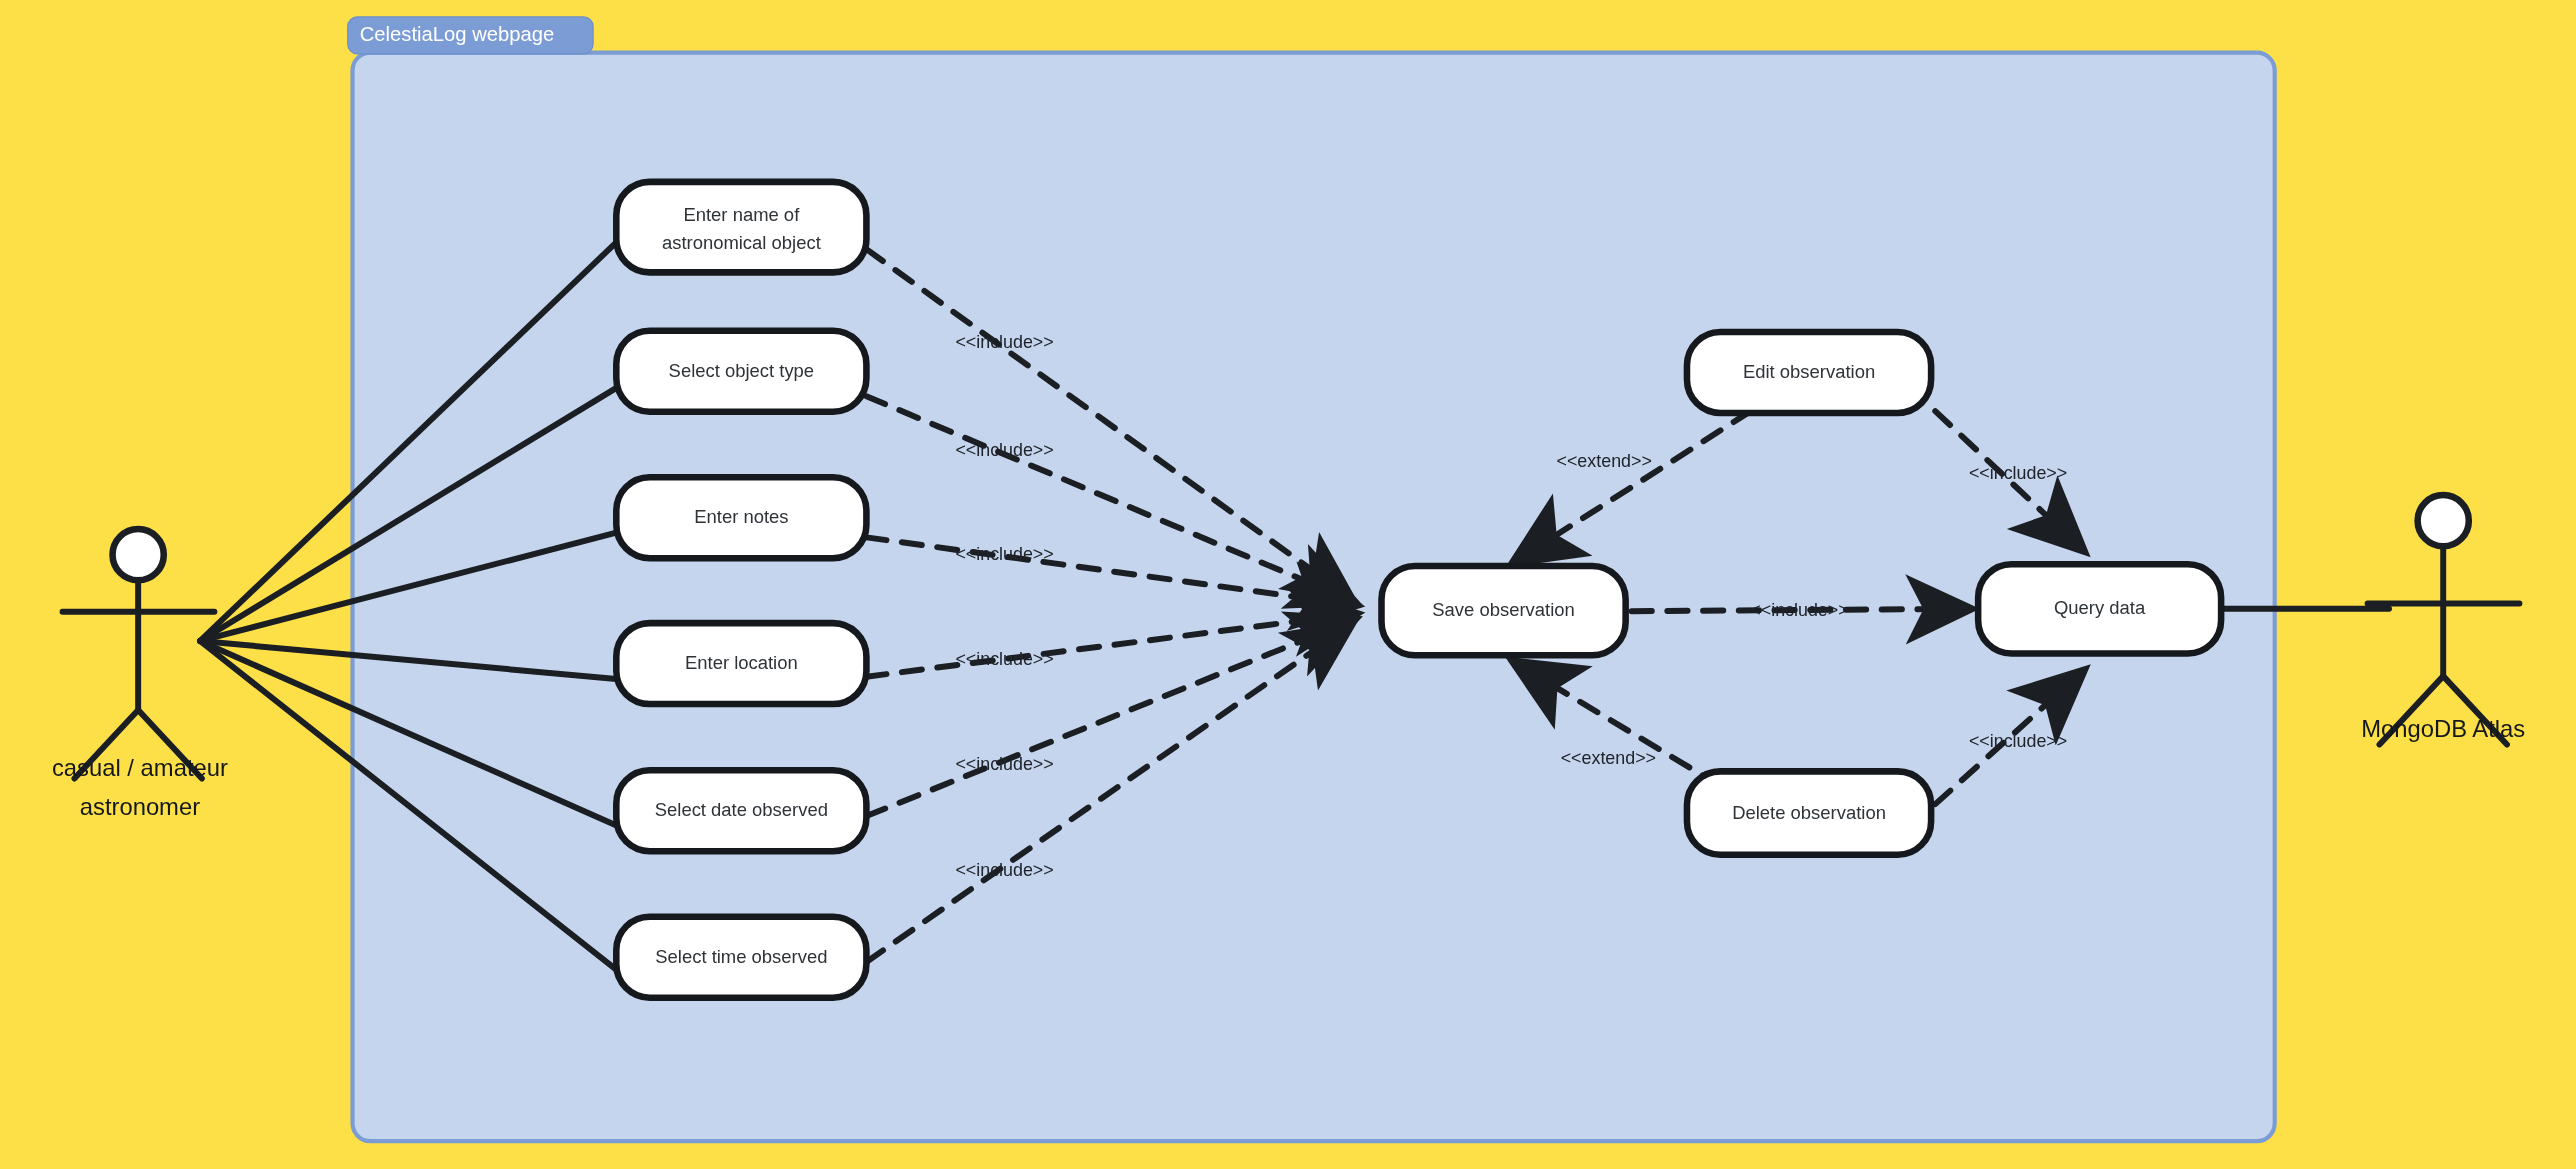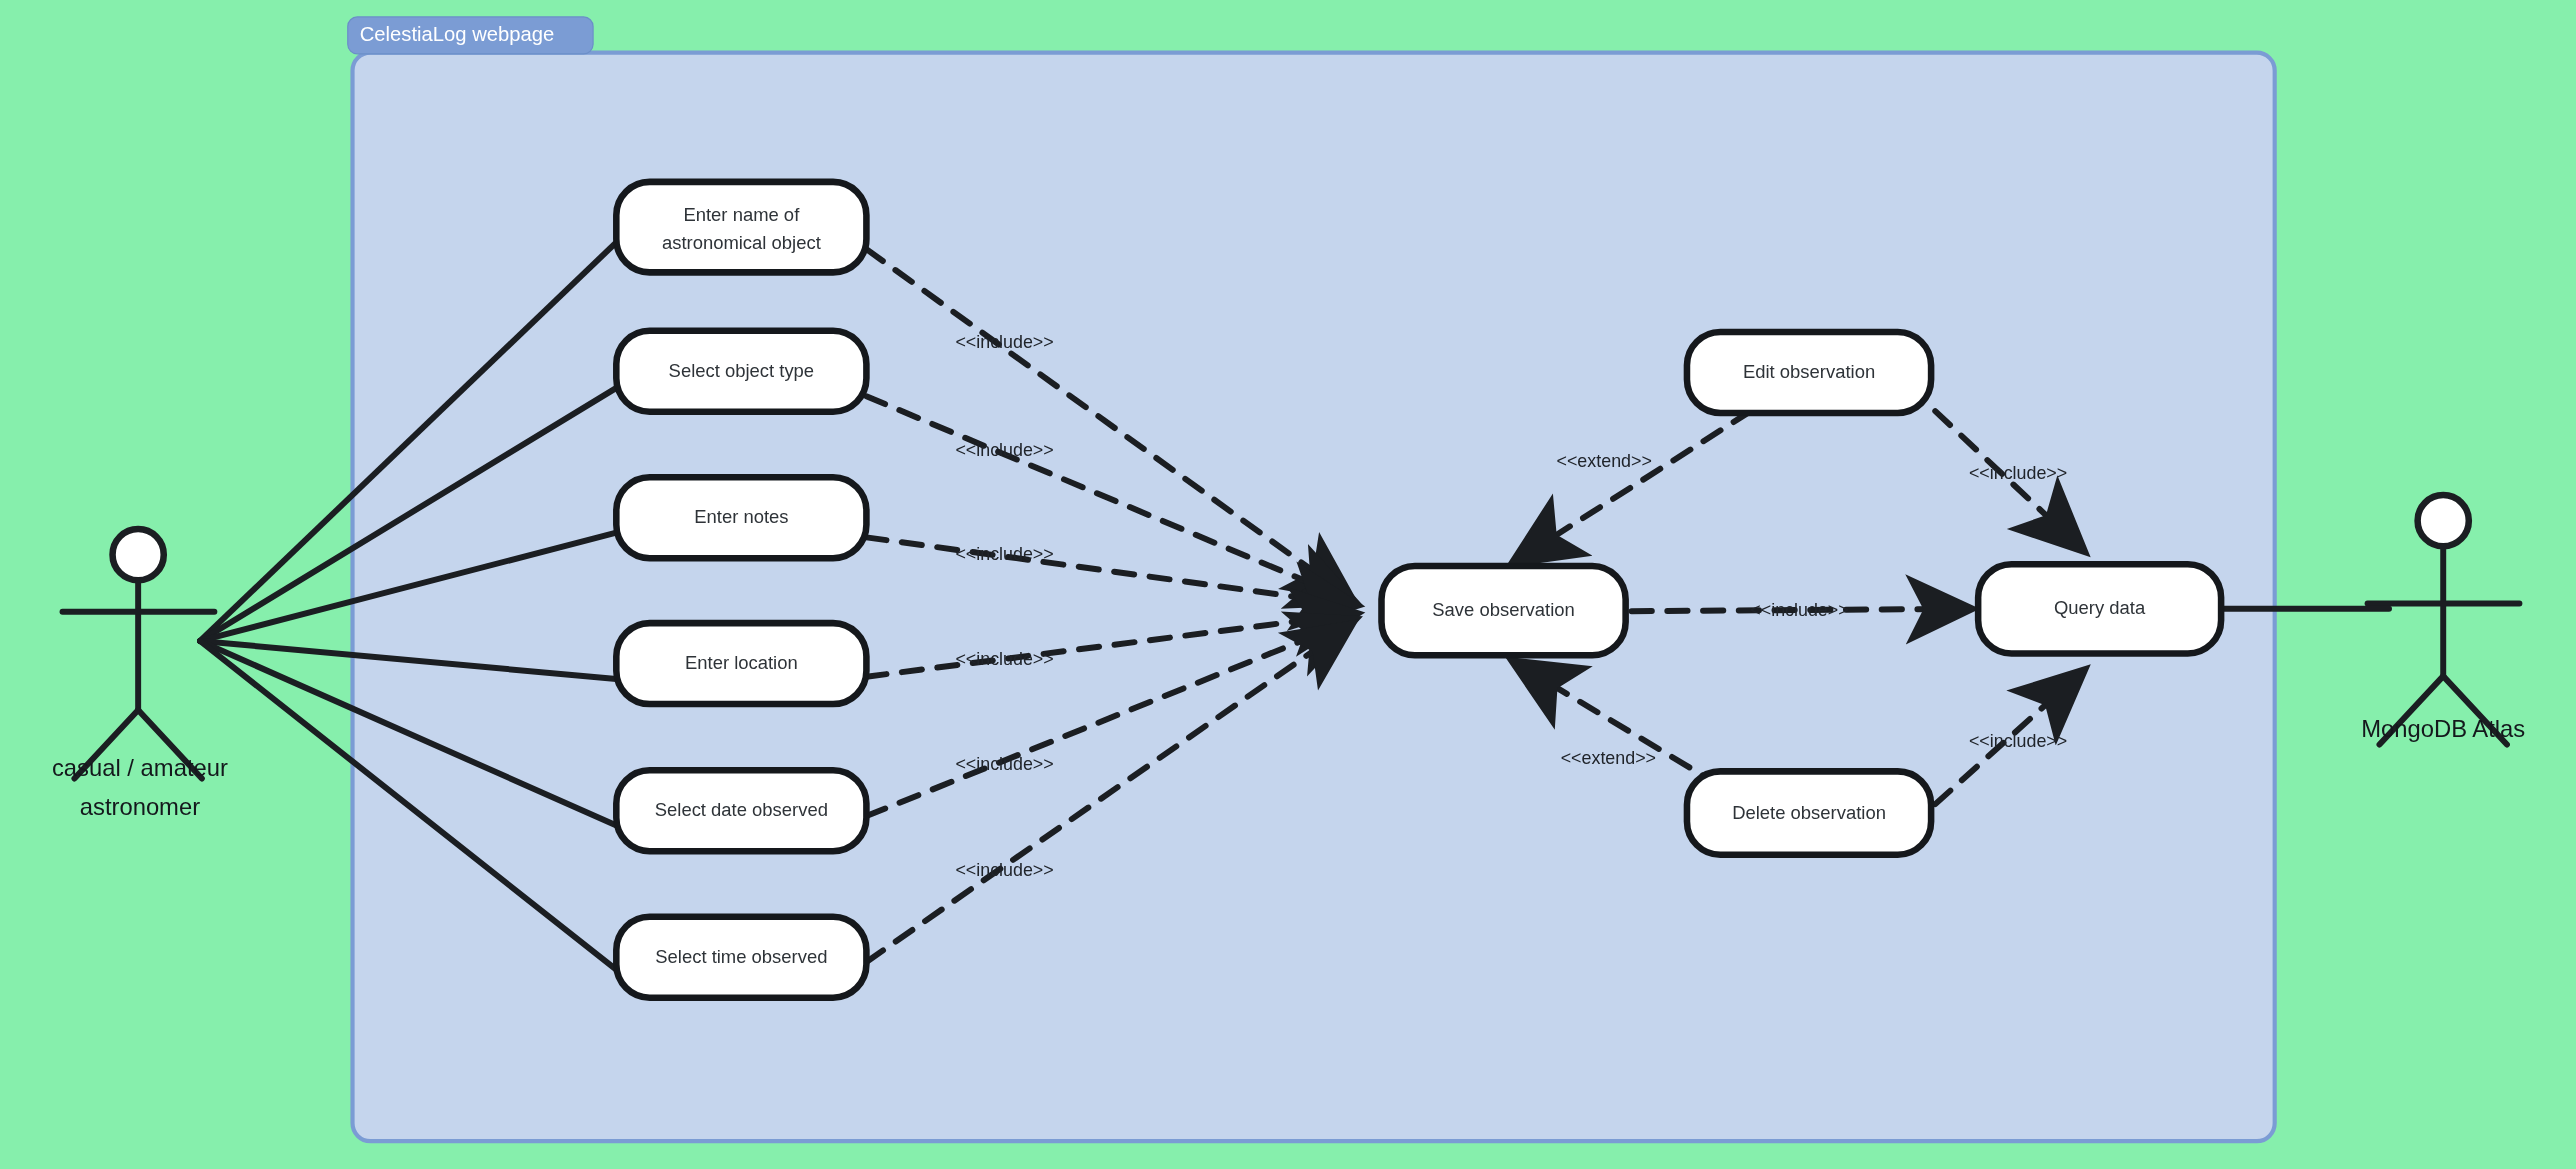--- a/index.html
+++ b/index.html
@@ -5,21 +5,21 @@
 <style>
   html, body {
     margin: 0;
     padding: 0;
     background: #4b6872;
   }
   #canvas {
     position: relative;
     width: 2576px;
     height: 1170px;
-    background: #86efac;
+    background: #fde047;
     overflow: hidden;
     font-family: "Liberation Sans", sans-serif;
   }
   #diagram-svg {
     position: absolute;
     left: 0;
     top: 0;
     width: 2576px;
     height: 1170px;
   }

